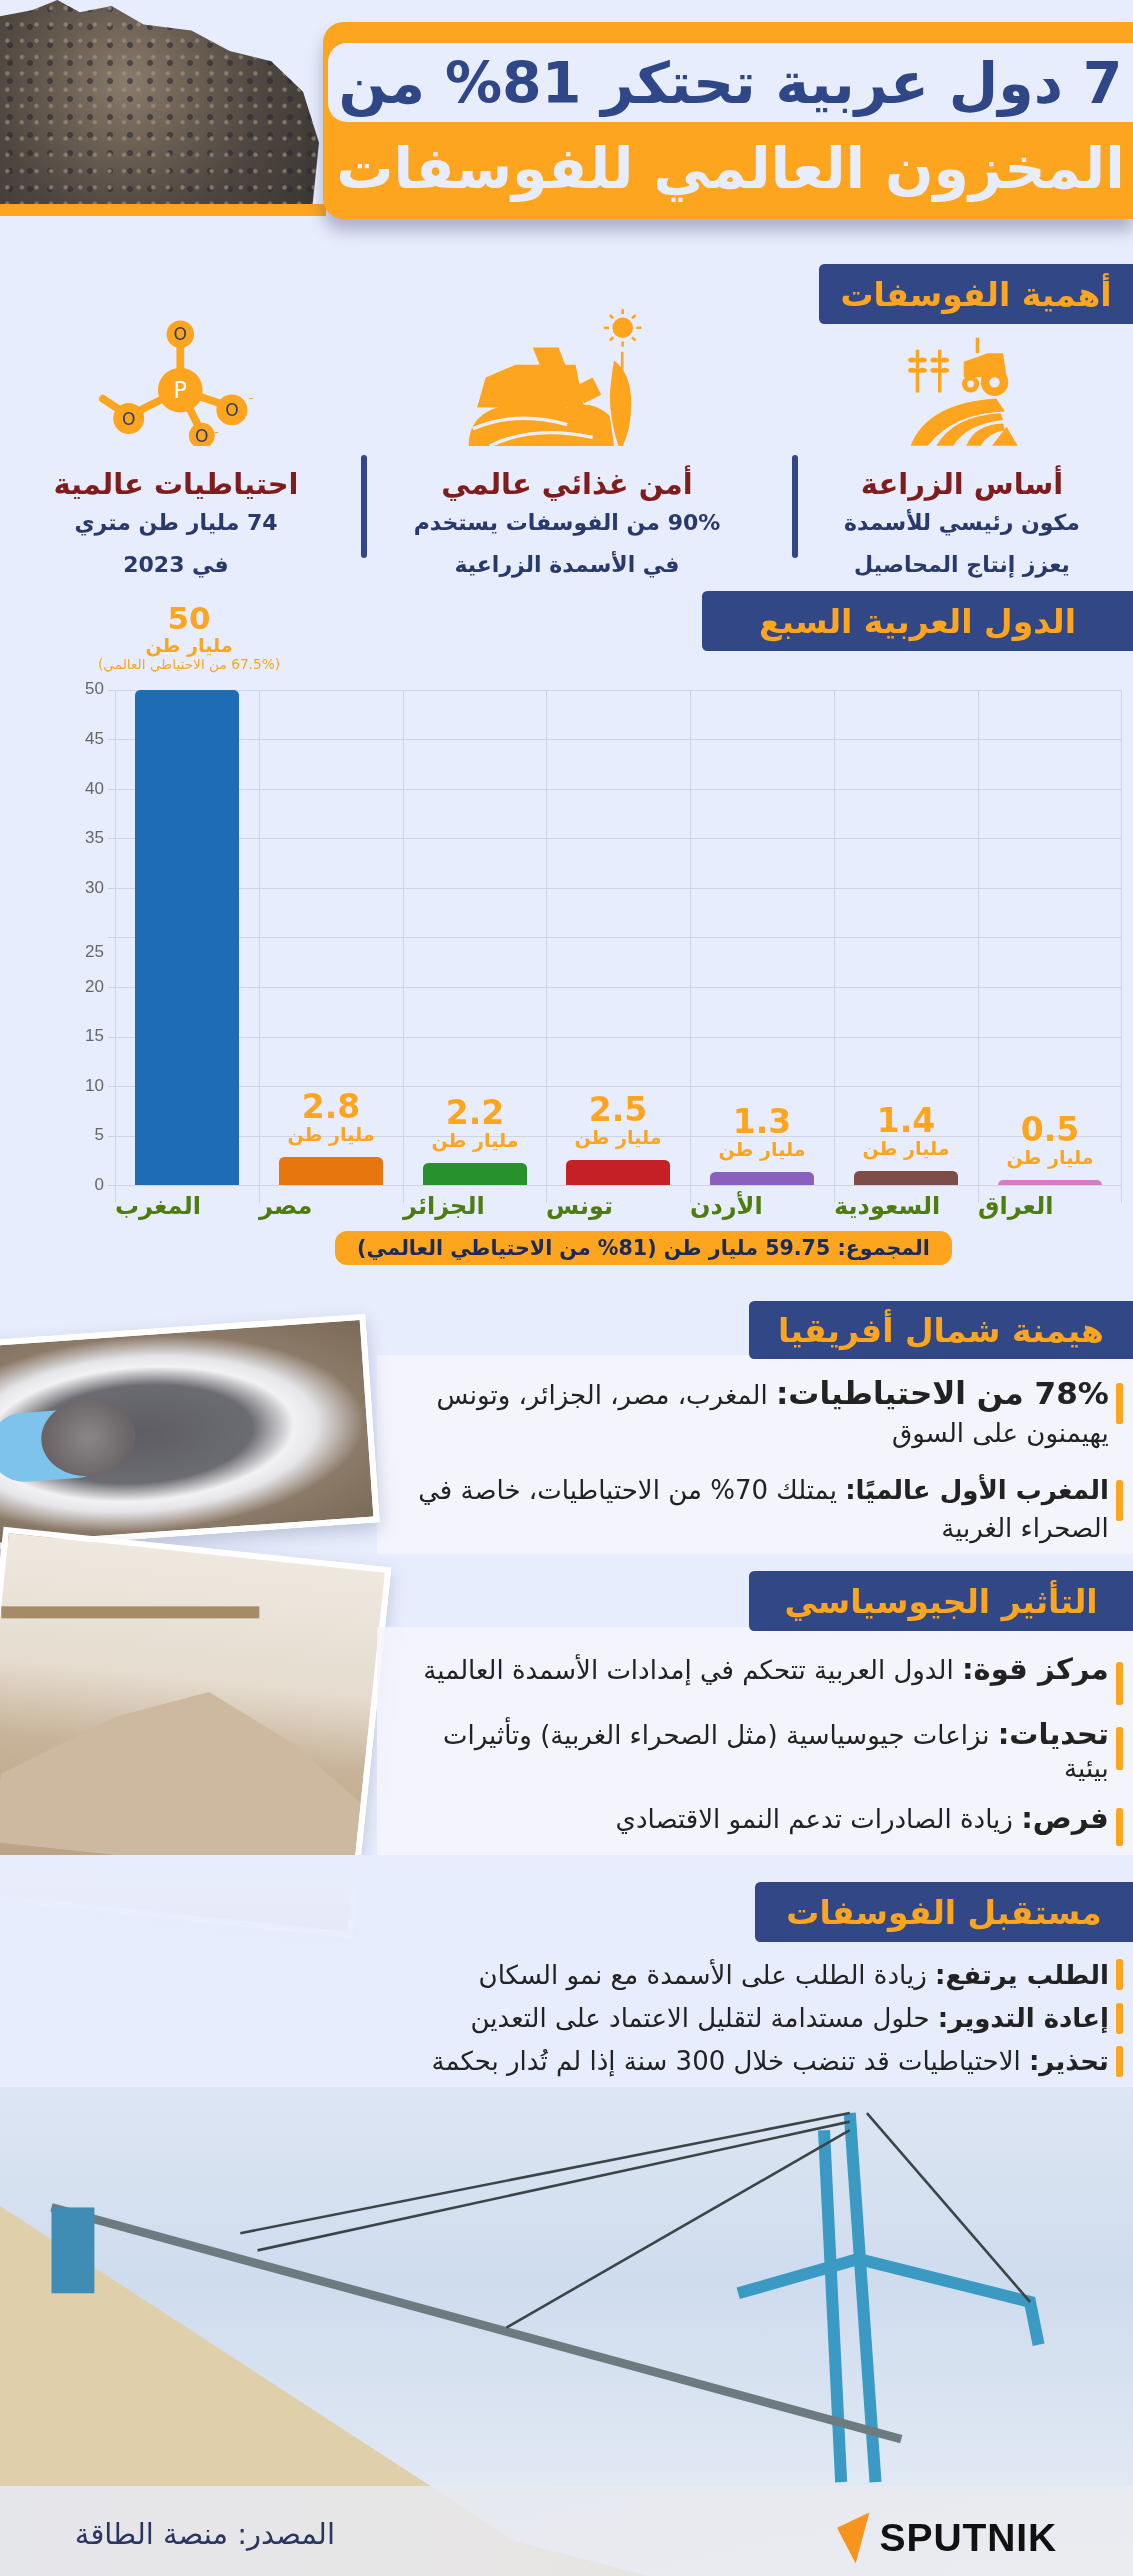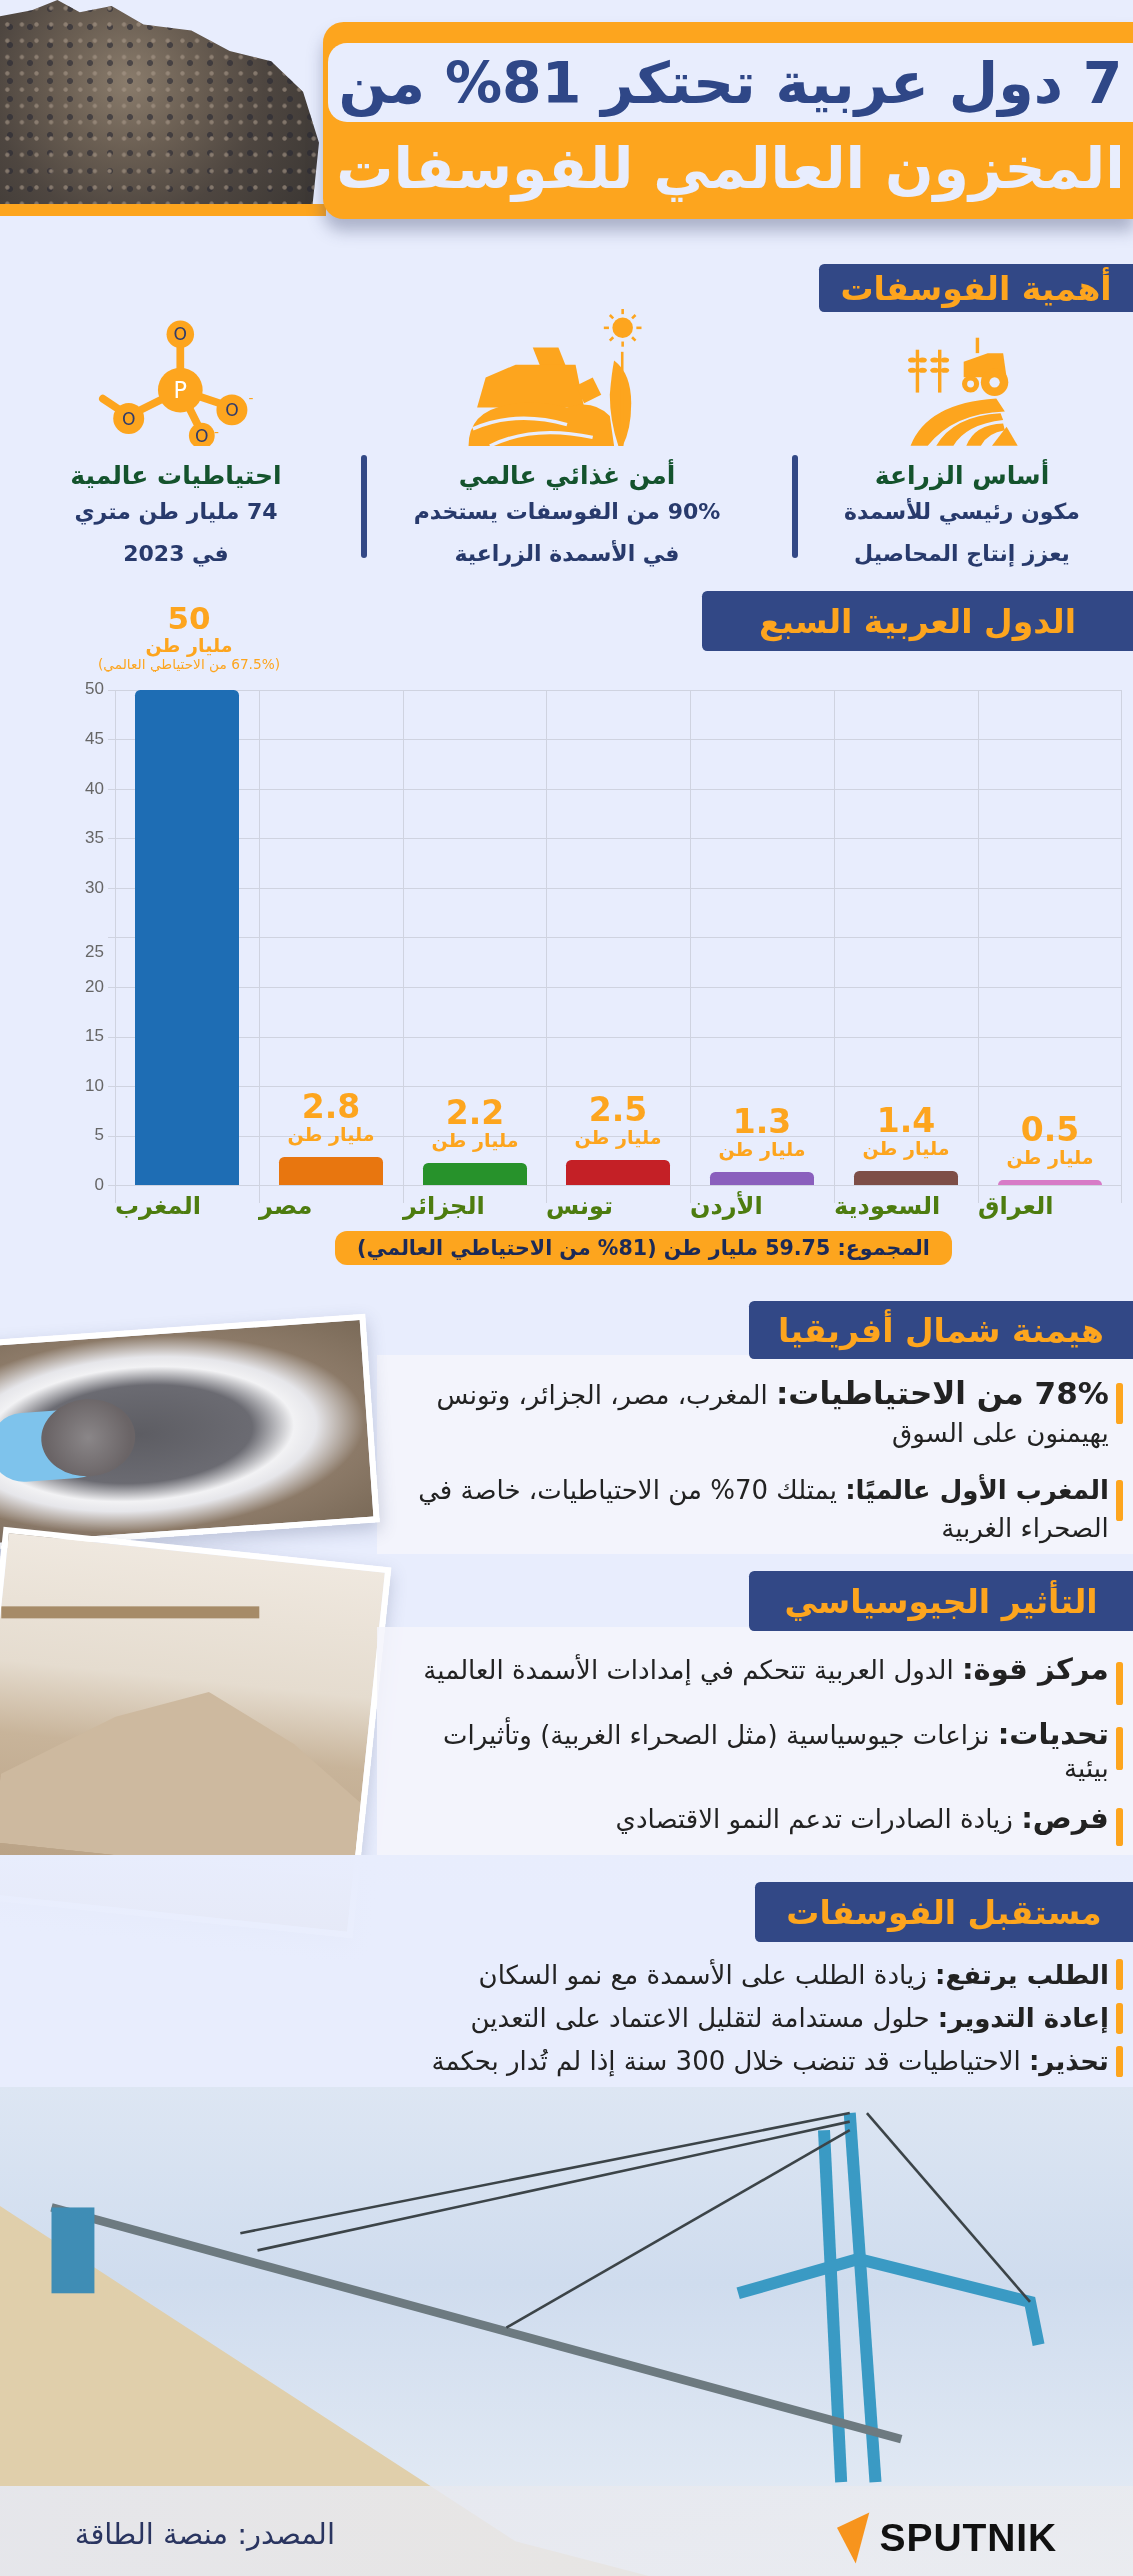--- a/index.html
+++ b/index.html
@@ -8,21 +8,21 @@
   
   .rock{left:0;top:0;width:319px;height:204px;background:radial-gradient(circle at 40% 40%,#8a7c6c 0,#6b5f53 30%,#4e4640 60%,#3a3633 100%);clip-path:polygon(0 8%,10% 5%,18% 0,25% 6%,35% 3%,45% 12%,60% 15%,72% 25%,85% 30%,95% 45%,100% 70%,98% 100%,0 100%);}
   .rock::after{content:"";position:absolute;inset:0;background-image:radial-gradient(circle,#a9998a 1.7px,transparent 2.6px),radial-gradient(circle,#2b2a35 2.6px,transparent 3.4px);background-size:14.6px 16.3px,20px 18px;opacity:.6;}
   .rock-bar{left:0;top:204px;width:326px;height:12px;background:#fda51e;}
   .title-box{left:323px;top:21.5px;width:811px;height:197px;background:#fda51e;border-radius:20.6px 0 0 20.6px;box-shadow:0 12px 15.5px rgba(60,70,110,.35);}
   .title-line1{left:328px;top:43px;width:805px;height:79px;background:#e8edfd;border-radius:19px 0 0 19px;display:flex;align-items:center;justify-content:center;color:#2f4787;font-weight:bold;font-size:57px;}
   .title-line2{left:328px;top:125px;width:805px;height:86px;display:flex;align-items:center;justify-content:center;color:#e8edfd;font-weight:bold;font-size:57px;}
   .sec-head{background:#324886;color:#fda51e;font-weight:bold;font-size:33px;display:flex;align-items:center;justify-content:center;border-radius:5.2px 0 0 5.2px;right:0;}
   .col{top:326px;width:326px;text-align:center;color:#283a6c;}
   .col .ic{height:120px;display:flex;justify-content:center;align-items:flex-end;}
-  .col .t{font-size:25px;font-weight:bold;margin-top:15px;color:#14532d;}
+  .col .t{font-size:29px;font-weight:bold;margin-top:21px;color:#7f1d1d;}
   .col .d{font-size:22px;font-weight:bold;line-height:38px;margin-top:3.4px;}
   .vsep{width:6px;height:103px;background:#324886;border-radius:3.4px;top:455px;}
   
   .ytick{font-family:"Liberation Sans",sans-serif;font-size:17px;color:#666;width:34px;text-align:right;direction:ltr;}
   .hgrid{height:0.9px;background:#cfd3e0;}
   .vgrid{width:0.9px;background:#cfd3e0;}
   .bar{border-radius:5.2px 5.2px 0 0;}
   .barlab{text-align:center;color:#fda51e;font-weight:bold;direction:rtl;}
   .barlab .v{font-size:33px;line-height:34px;}
   .barlab .u{font-size:19px;line-height:20.6px;}
@@ -37,21 +37,21 @@
 </style>
 </head>
 <body>
 
 <div class="abs rock"></div>
 <div class="abs rock-bar"></div>
 <div class="abs title-box"></div>
 <div class="abs title-line1">7 دول عربية تحتكر 81% من</div>
 <div class="abs title-line2">المخزون العالمي للفوسفات</div>
 
-<div class="abs sec-head" style="top:264px;width:314px;height:48px;">أهمية الفوسفات</div>
+<div class="abs sec-head" style="top:264px;width:314px;height:60px;">أهمية الفوسفات</div>
 
 <div class="abs col" style="left:799px;">
   <div class="ic">
     <svg width="120" height="112" viewBox="0 0 140 130">
       <g fill="#fda51e">
         <path d="M10 130 Q30 80 110 75 L120 90 Q60 92 30 130Z"></path>
         <path d="M40 130 Q60 95 115 92 L118 100 Q75 105 60 130Z"></path>
         <path d="M75 130 Q85 105 118 104 L120 112 Q100 115 92 130Z"></path>
         <path d="M105 130 L122 108 L135 130Z"></path>
         <rect x="16" y="18" width="4" height="50"></rect>

